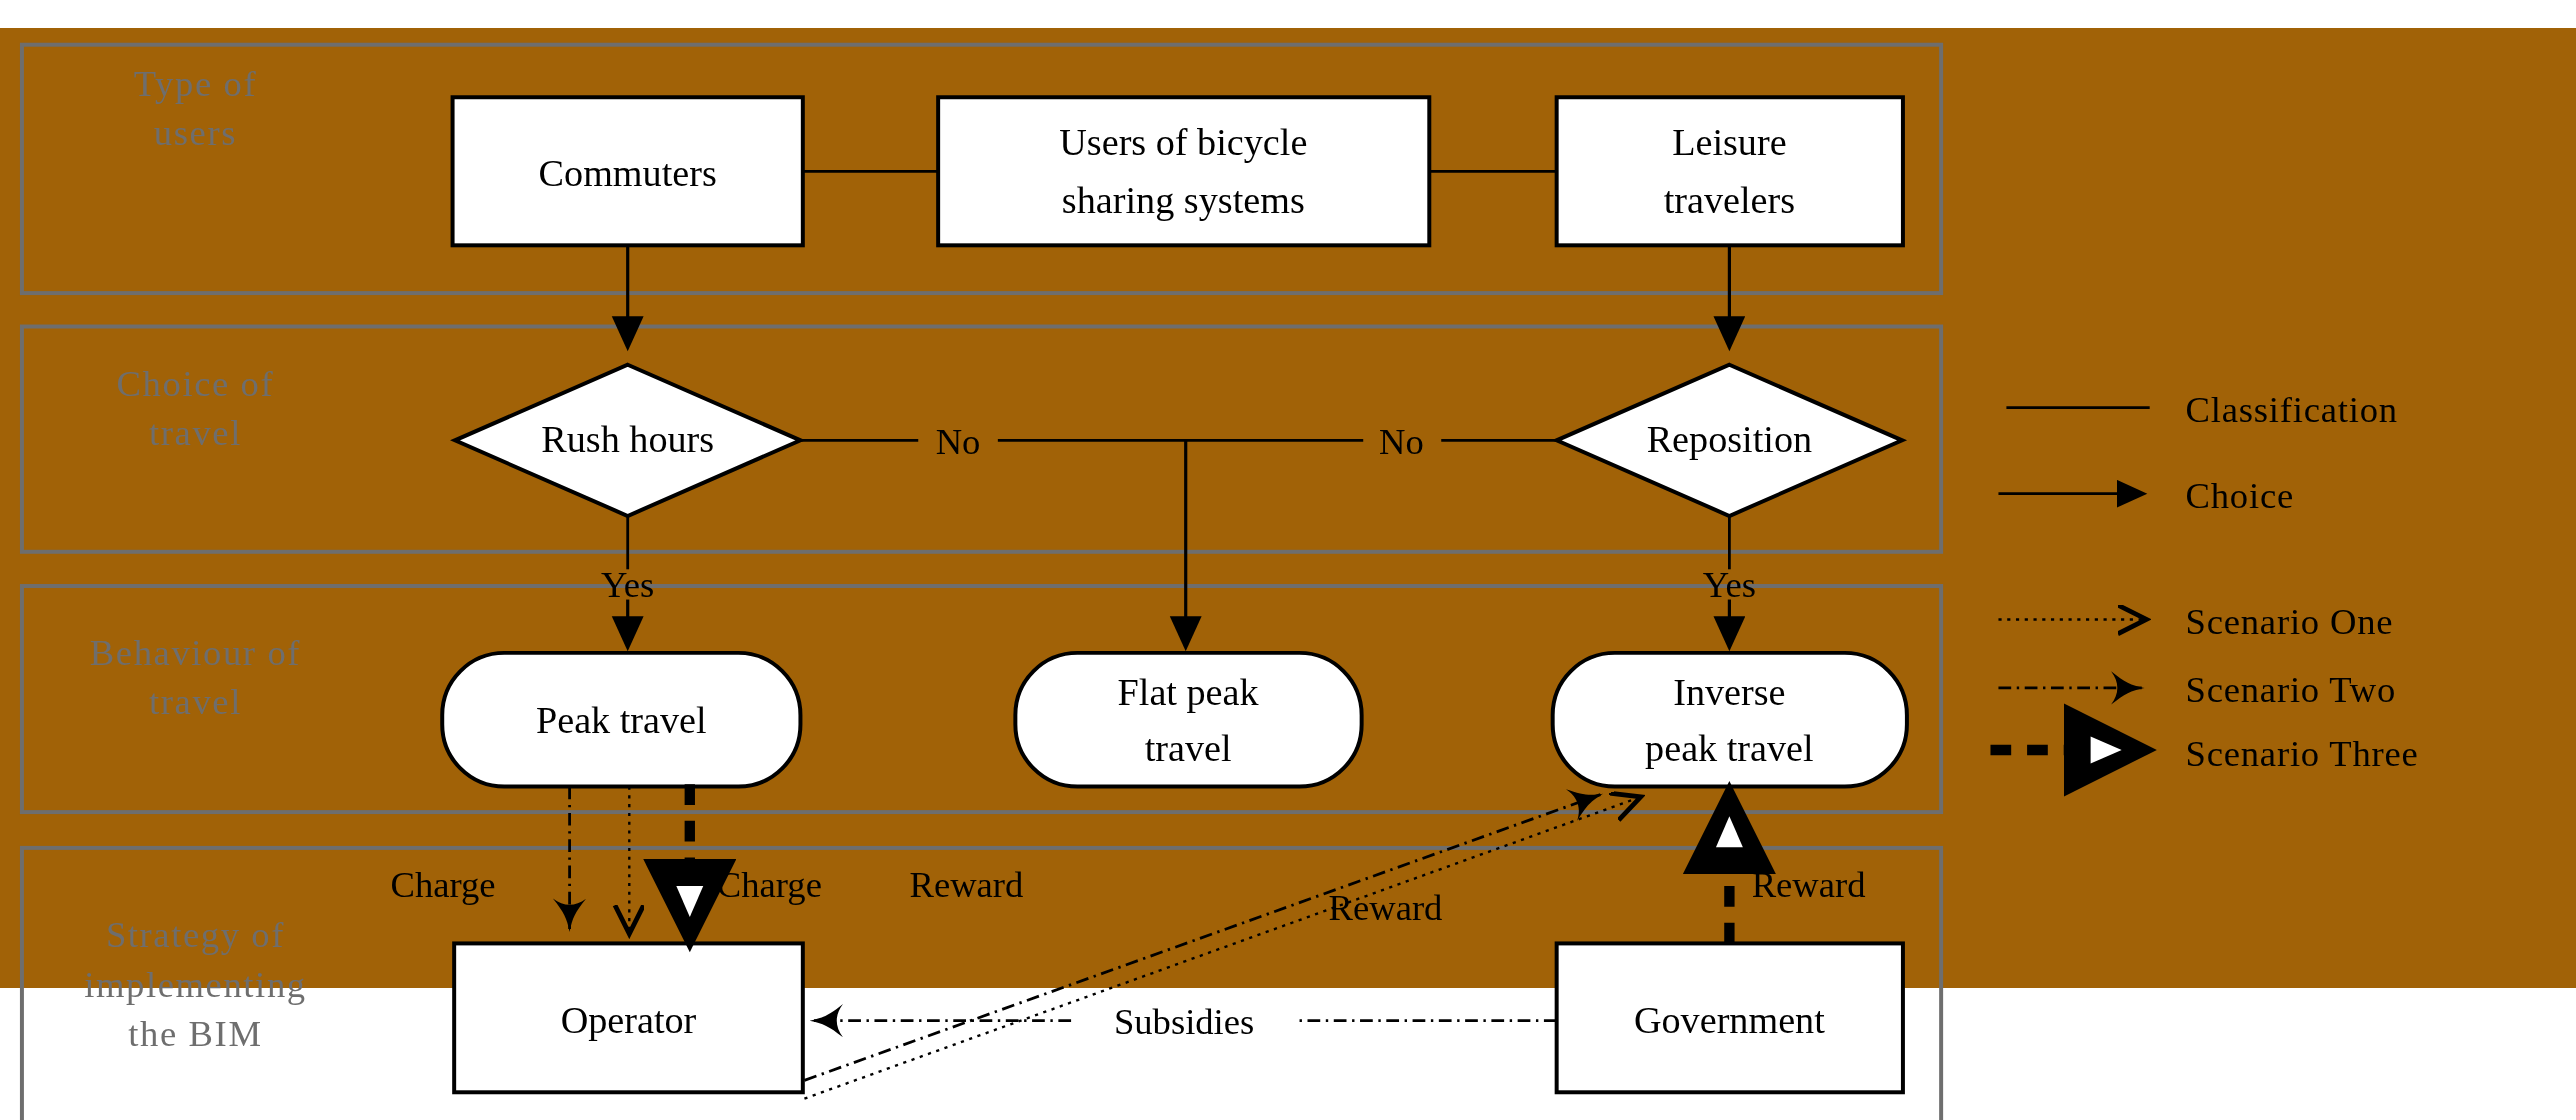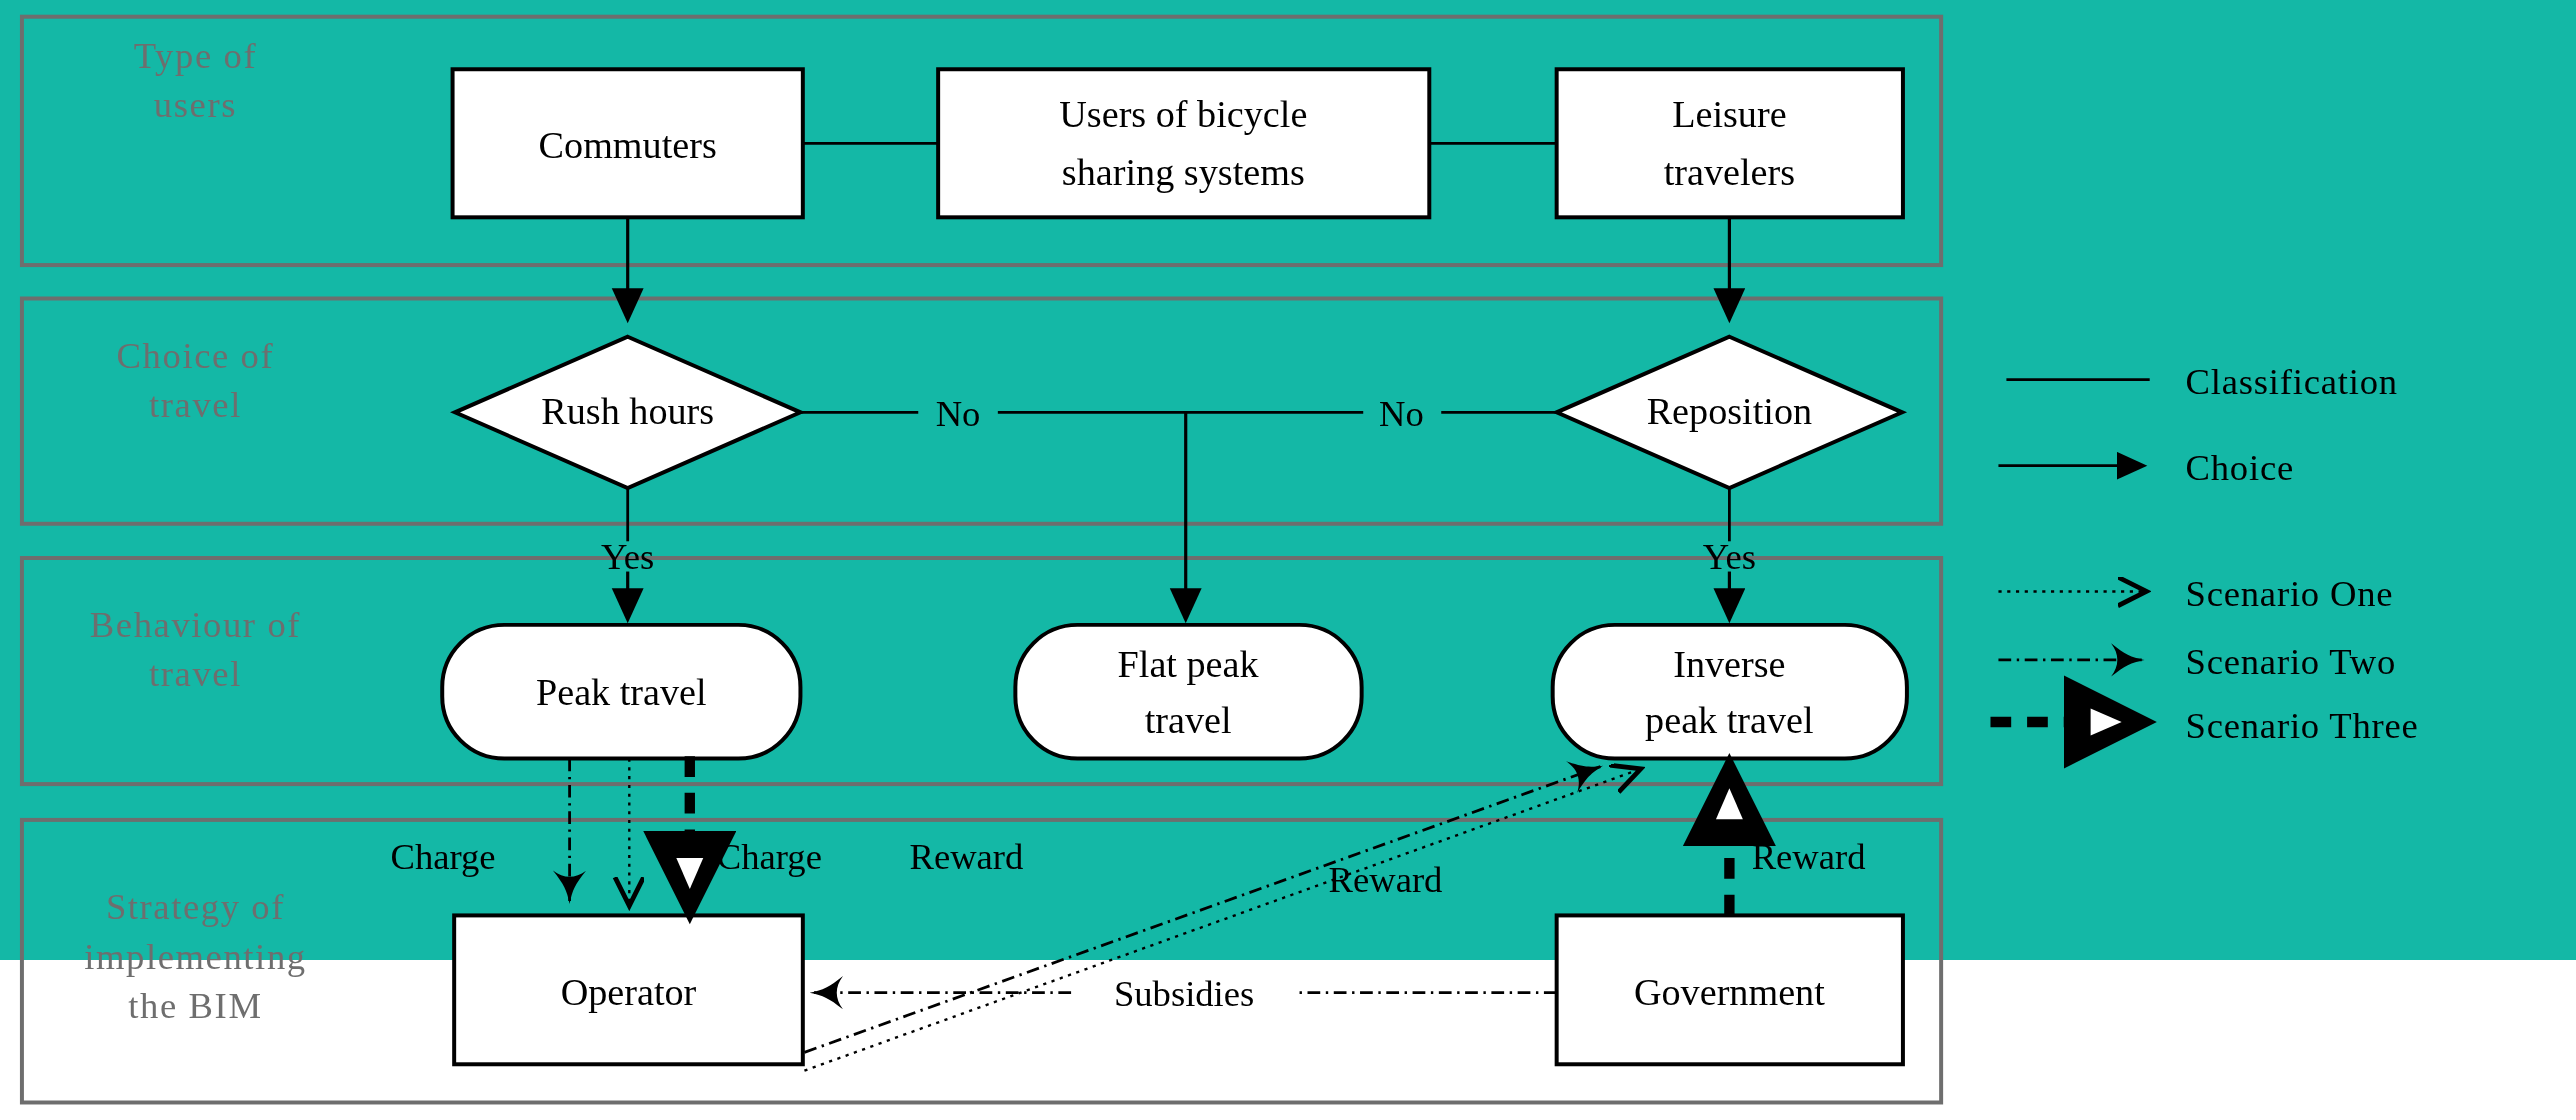--- a/index.html
+++ b/index.html
@@ -1,17 +1,17 @@
 <!DOCTYPE html>
 <html style="font-size:12.7px"><head>
 <meta charset="utf-8">
 <style>
   html,body{margin:0;padding:0;background:#fff;}
   body{width:2576px;height:1120px;font-family:"Liberation Serif",serif;overflow:hidden;}
-  #stage{position:relative;width:2576px;height:960px;background:#14b8a6;}
+  #stage{position:relative;width:2576px;height:960px;background:#a16207;margin-top:28px;}
   svg#canvas{position:absolute;left:0;top:0;width:2576px;height:1120px;}
   .rowlabel{fill:#6e6e6e;font-family:"Liberation Serif",serif;font-size:46px;letter-spacing:2px;}
   .nodetext{fill:#000;font-family:"Liberation Serif",serif;font-size:48px;}
   .edgelabel{fill:#000;font-family:"Liberation Serif",serif;font-size:46px;}
   .legendtext{fill:#000;font-family:"Liberation Serif",serif;font-size:46px;letter-spacing:1px;}
   .panel{fill:none;stroke:#6e6e6e;stroke-width:5;}
   .boxshape{fill:#fff;stroke:#000;stroke-width:5;}
   .solidline{stroke:#000;stroke-width:4;fill:none;}
   .thinline{stroke:#000;stroke-width:3.5;fill:none;}
   .s1{stroke:#000;stroke-width:3;fill:none;stroke-dasharray:4 7;}

